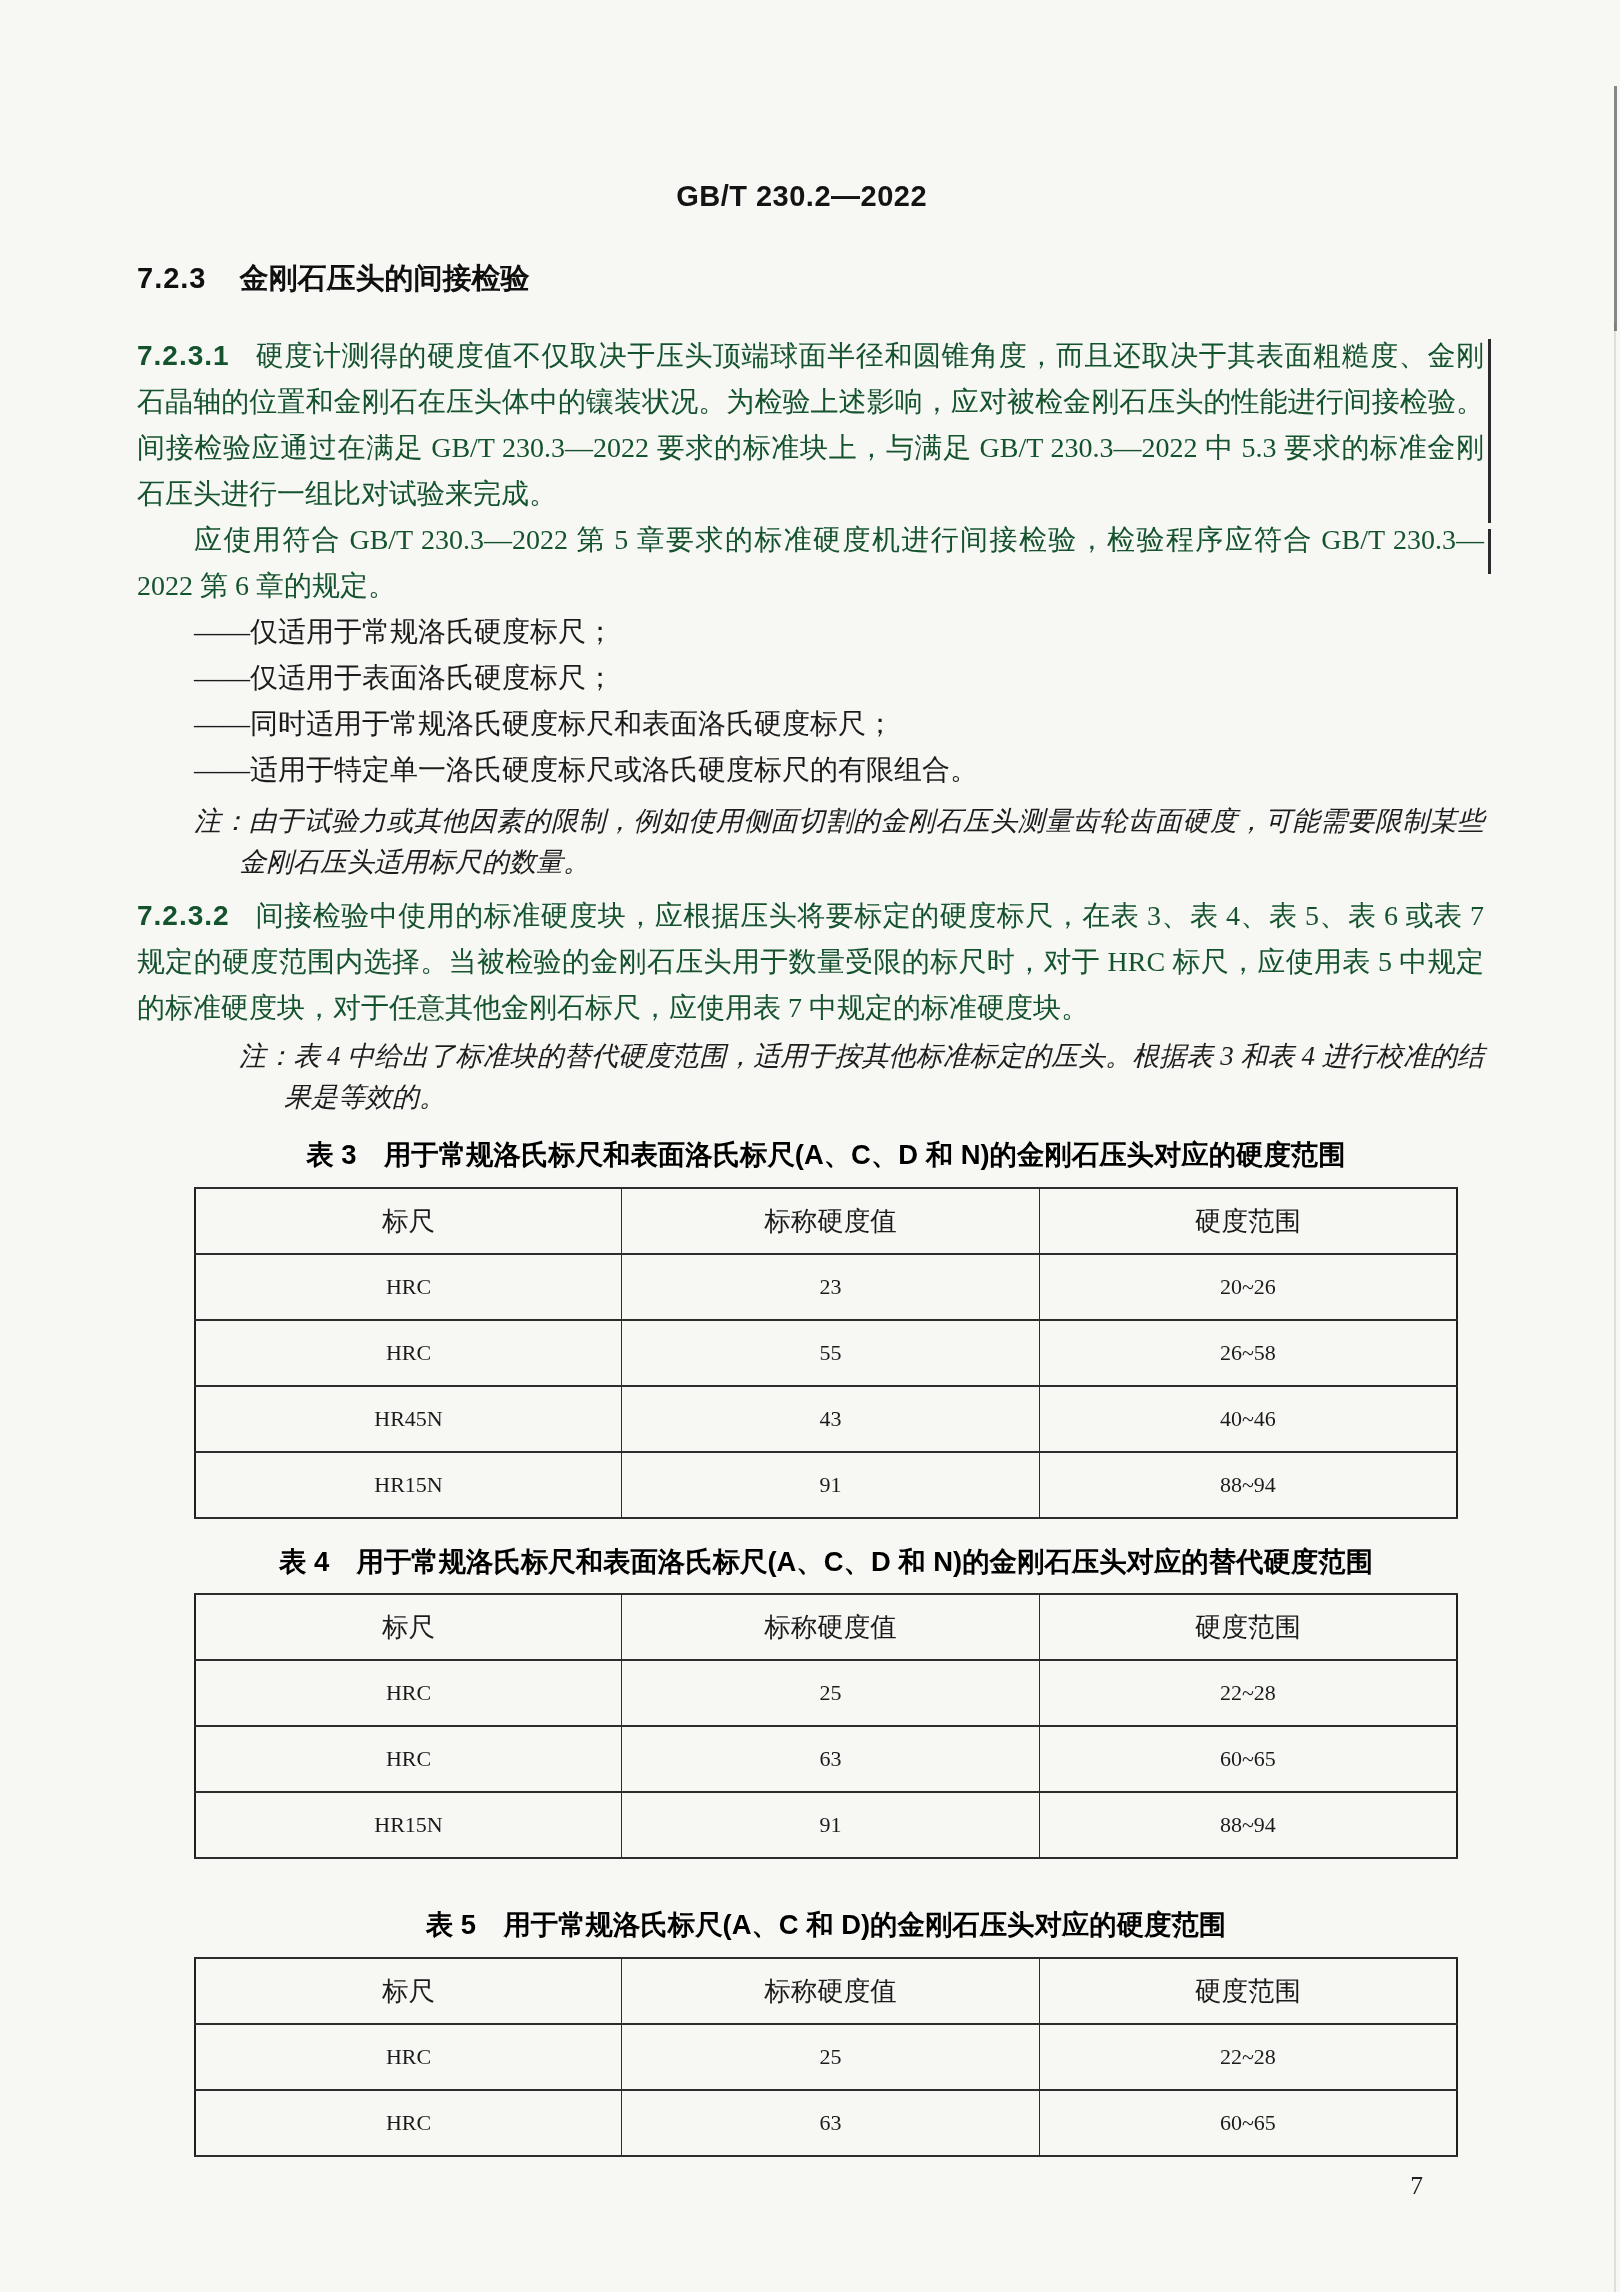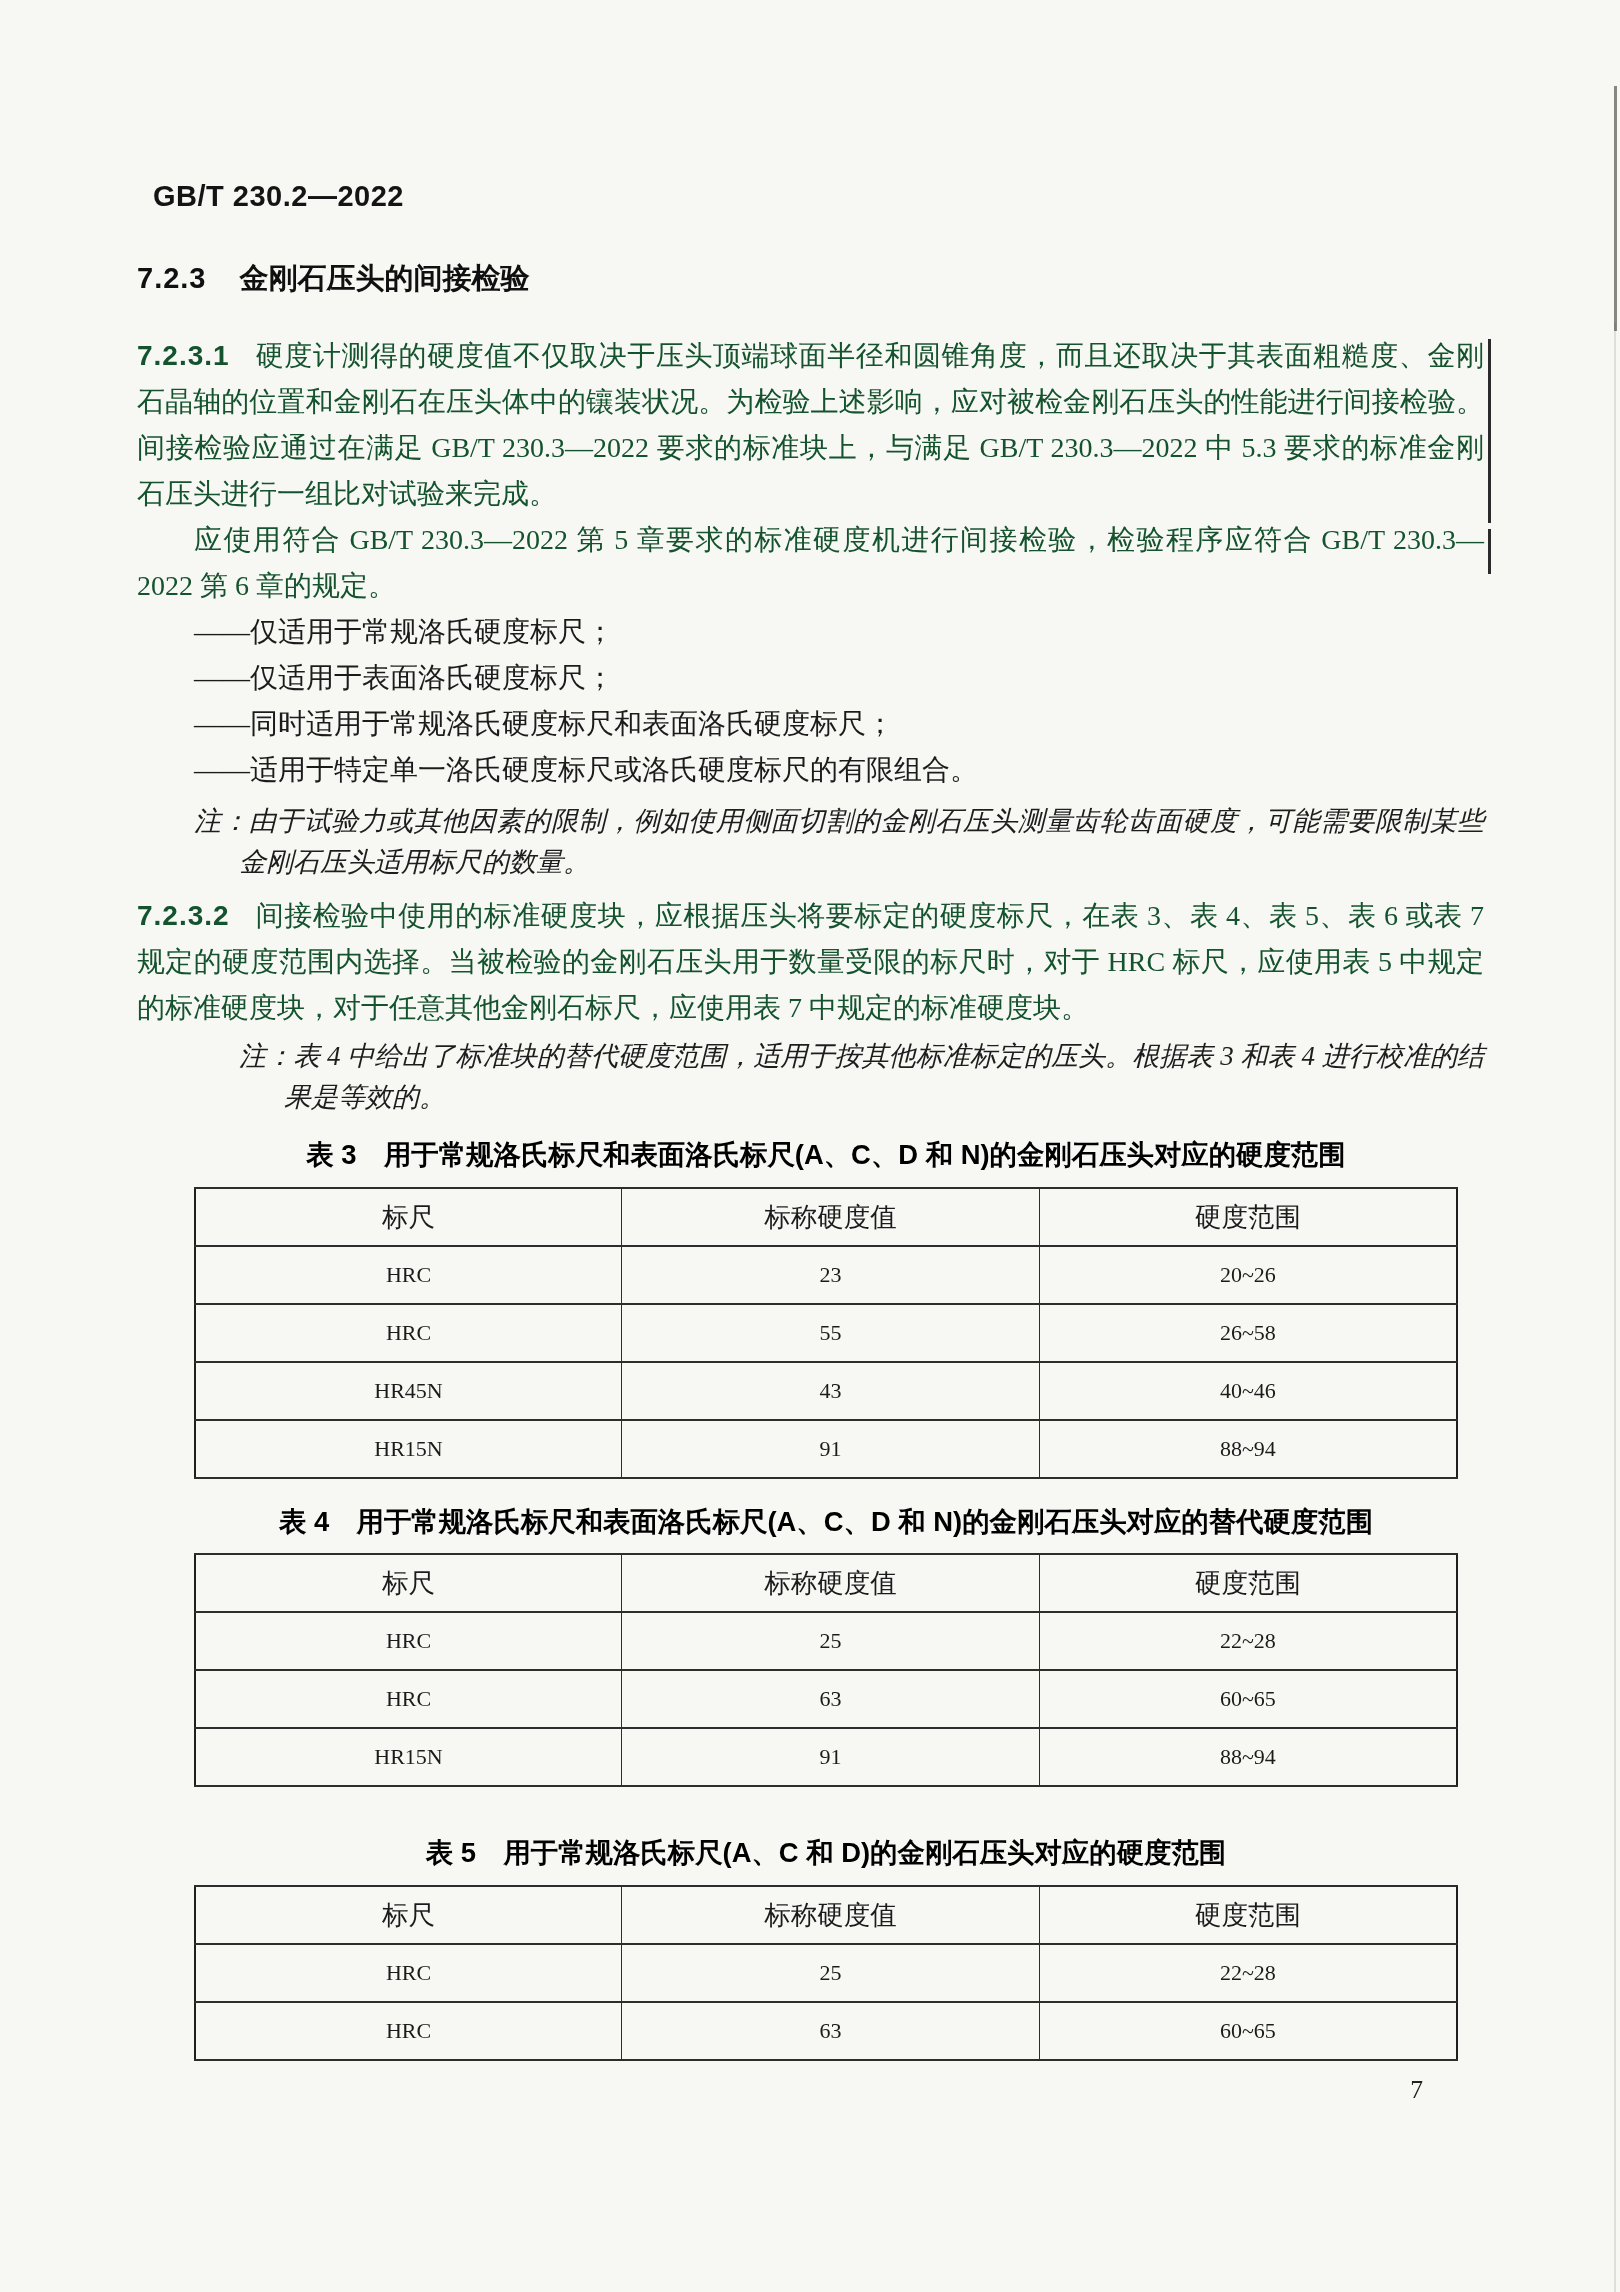--- a/index.html
+++ b/index.html
@@ -11,22 +11,22 @@
   }
   .page {
     position:relative; width:1620px; height:2293px;
     background:#f7f7f4; overflow:hidden;
   }
   
   .scan-edge-strong { position:absolute; right:2.9px; top:86px; width:2.9px; height:245px; background:#2a2a2a; opacity:.55; }
   .scan-edge-faint  { position:absolute; right:3.9px; top:323px; width:2px; height:1969px; background:#4a4a4a; opacity:.14; }
 
   .std-header {
-    position:absolute; top:180px; left:153px; width:1347px;
-    text-align:left; padding-right:9.8px; box-sizing:border-box;
+    position:absolute; top:180px; left:133px; width:1347px;
+    text-align:center; padding-right:9.8px; box-sizing:border-box;
     font-family:"Liberation Sans","DejaVu Sans",sans-serif;
     font-weight:bold; font-size:29px; letter-spacing:0.5px; color:#141414;
   }
 
   .content { position:absolute; left:137px; top:257px; width:1347px; }
 
   .section-heading {
     font-family:"Liberation Sans","DejaVu Sans",sans-serif;
     font-weight:bold; font-size:29px; line-height:43px;
     margin:0 0 33px 0; color:#101010;
@@ -59,21 +59,21 @@
   }
   .cap3 { margin-top:17.6px; }
   .cap4 { margin-top:24px; }
   .cap5 { margin-top:47px; }
 
   table.gbtable {
     width:1264px; margin:13.7px 0 0 57px;
     border-collapse:collapse; table-layout:fixed;
     border:2.9px solid #1f1f1f;
   }
-  table.gbtable tr { height:58px;padding-left:38px; }
+  table.gbtable tr { height:66px;padding-left:38px; }
   table.gbtable th, table.gbtable td {
     border-left:1.4px solid #2d2d2d; border-right:1.4px solid #2d2d2d;
     border-top:2.3px solid #2d2d2d; border-bottom:2.3px solid #2d2d2d;
     text-align:center; vertical-align:middle;
     font-family:"Liberation Serif","DejaVu Serif",serif;
     font-weight:normal; color:#1b1b1b; padding:0;
   }
   table.gbtable th { font-size:26.5px; }
   table.gbtable td { font-size:22px; }
 

